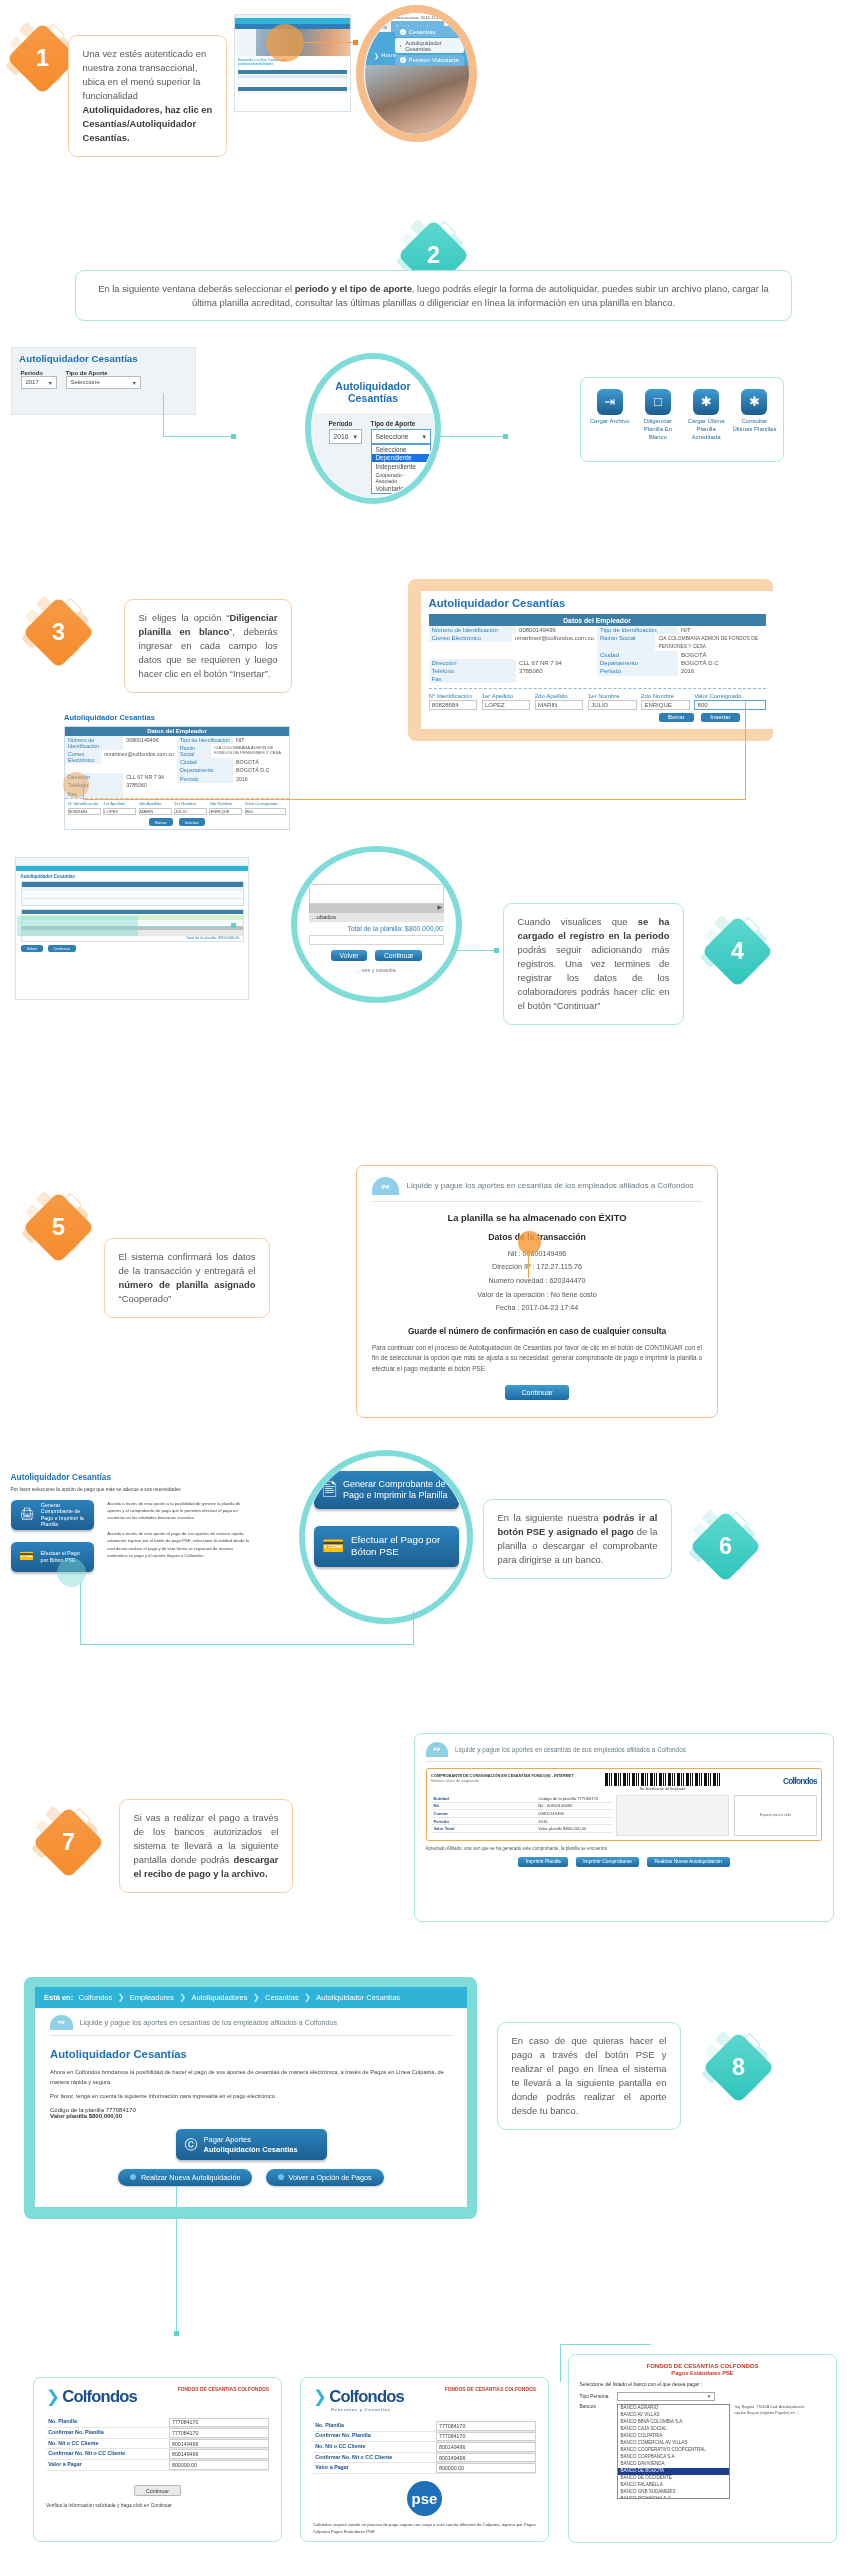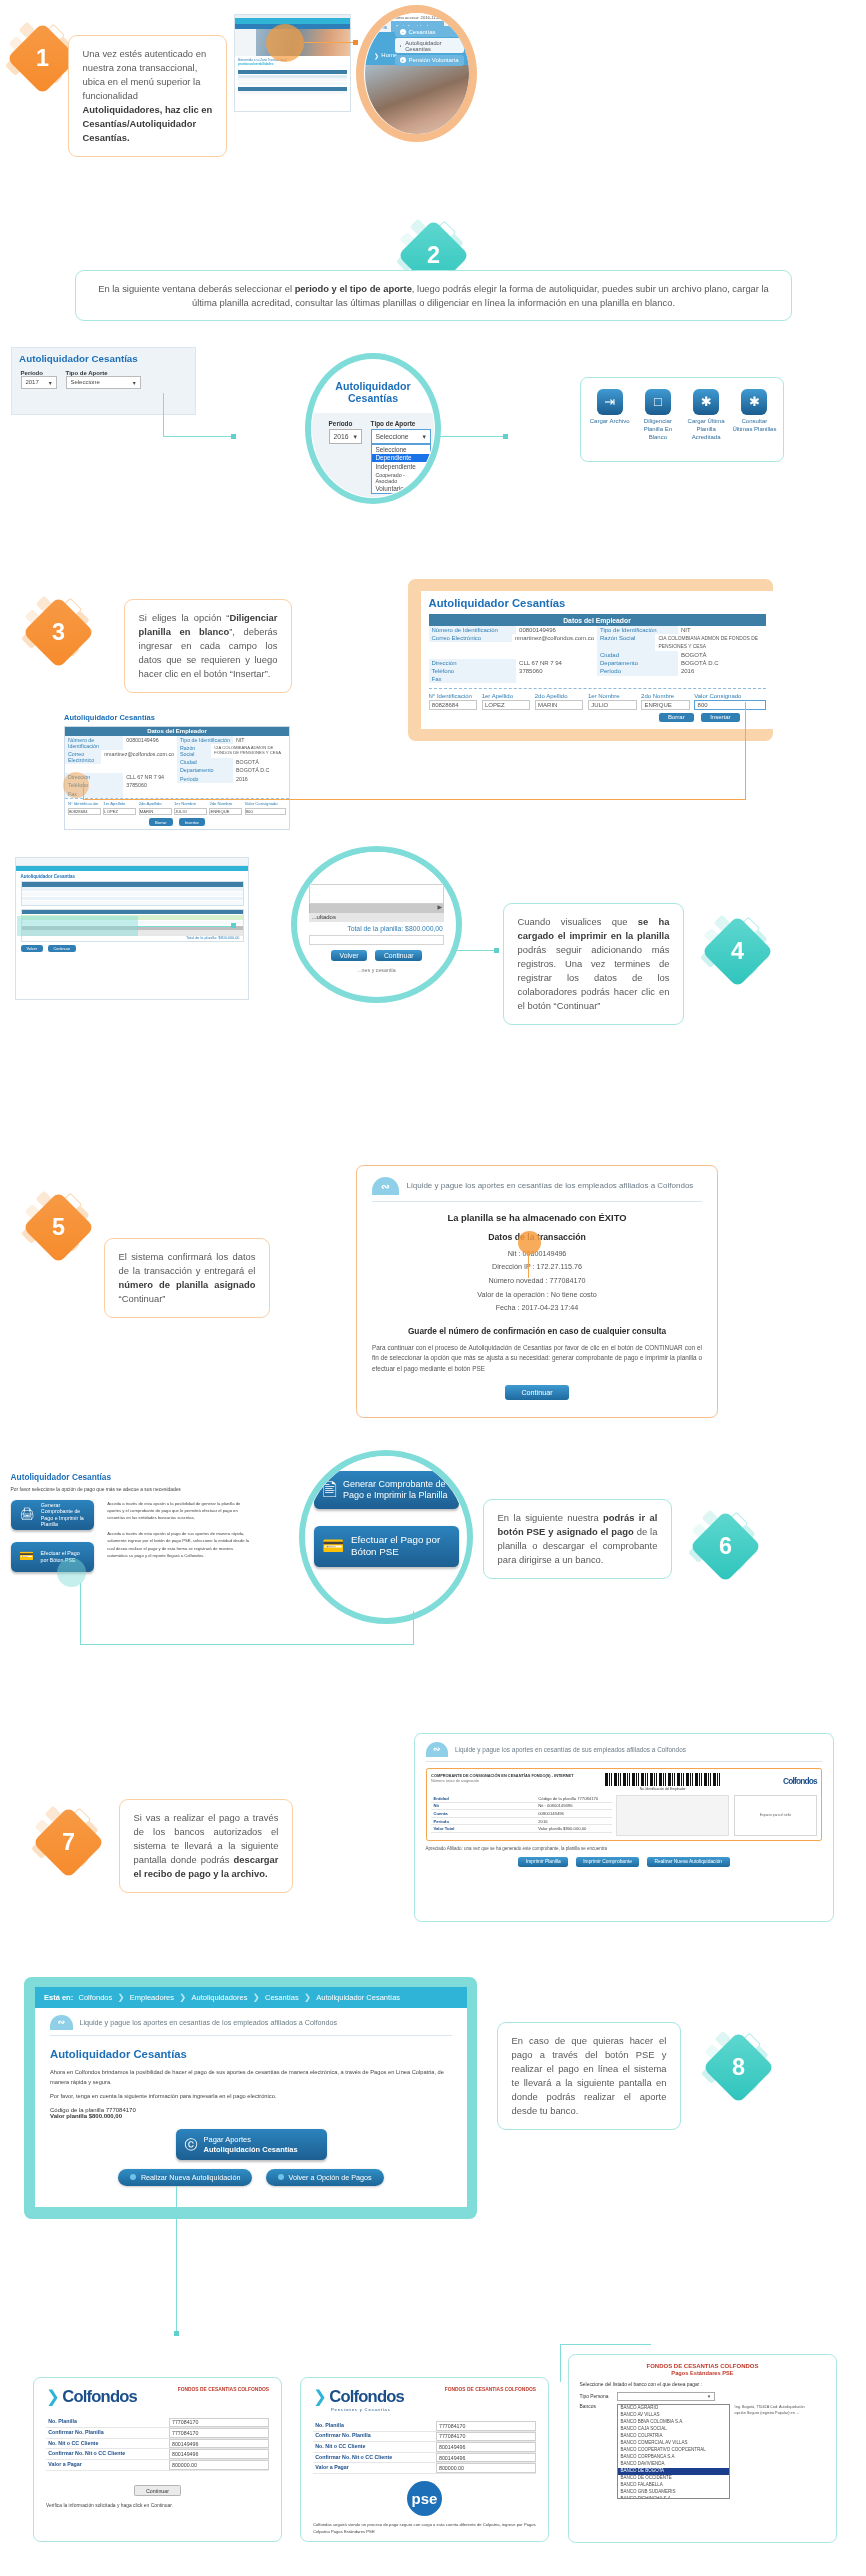--- a/index.html
+++ b/index.html
@@ -497,21 +497,21 @@
       <span style="background:linear-gradient(180deg,#3f9ad2,#1e6a9e);color:#fff;font-size:6.8px;border-radius:3px;padding:2.3px 9px;">Continuar</span>
     </div>
     <div style="text-align:center;font-size:5.3px;color:#777;margin-top:6px;">...nes y cesantía</div>
   </div>
 </div>
 
 <div class="conn" style="left:456px; top:950px; width:42px; height:1.1px;"></div>
 <div class="dot" style="left:494px; top:948px;"></div>
 
 <div class="bubble teal just" style="left:503px; top:903px; width:181px;">
-  <span>Cuando visualices que </span><b>se ha cargado el imprimir en la planilla</b><span> podrás seguir adicionando más registros. Una vez termines de registrar los datos de los colaboradores podrás hacer clic en el botón “Continuar”</span>
+  <span>Cuando visualices que </span><b>se ha cargado el registro en la periodo</b><span> podrás seguir adicionando más registros. Una vez termines de registrar los datos de los colaboradores podrás hacer clic en el botón “Continuar”</span>
 </div>
 
 <div class="step-badge tq" style="left:701px; top:915px;">
   <div class="s s1"></div>
     <div class="s s6"></div>
     <div class="s s4"></div>
   <div class="s s2"></div>
     <div class="s s3"></div>
     <div class="s s5"></div>
   <div class="dia">
@@ -525,37 +525,37 @@
     <div class="s s4"></div>
   <div class="s s2"></div>
     <div class="s s3"></div>
     <div class="s s5"></div>
   <div class="dia">
       <span>5</span>
     </div>
 </div>
 
 <div class="bubble orange just" style="left:104px; top:1238px; width:166px;">
-  <span>El sistema confirmará los datos de la transacción y entregará el </span><b>número de planilla asignado</b><span> “Continuar”</span>
+  <span>El sistema confirmará los datos de la transacción y entregará el </span><b>número de planilla asignado</b><span> “Cooperado”</span>
 </div>
 
 <div class="abs" style="left:356px; top:1165px; width:362px; height:253px; border:1.1px solid #f6bc8a; border-radius:7.5px; background:#fff; padding:10.6px 15px;">
   <div style="display:flex; align-items:center; gap:7.5px; border-bottom:0.8px solid #dbe5ec; padding-bottom:6px;">
     <div style="width:27px;height:18px;background:#8fd0e8;border-radius:13.6px 13.6px 0 0;position:relative;">
       <span style="position:absolute;left:9px;top:3px;color:#fff;font-size:10.6px;font-weight:bold;">∾</span>
     </div>
     <div style="font-size:8px;color:#6b7b85;">Liquide y pague los aportes en cesantías de los empleados afiliados a Colfondos</div>
   </div>
   <div style="text-align:center;margin-top:10.6px;">
     <div style="font-size:9.4px;font-weight:bold;color:#2b2b2b;">La planilla se ha almacenado con ÉXITO</div>
     <div style="font-size:8.7px;font-weight:bold;color:#2b2b2b;margin-top:9px;">Datos de la transacción</div>
     <div style="font-size:7.2px;color:#555;margin-top:4.5px;line-height:1.9;">
       <div>Nit : 00800149496</div>
       <div>Dirección IP : 172.27.115.76</div>
-      <div>Número novedad : 777084170</div>
+      <div>Número novedad : 620344470</div>
       <div>Valor de la operación : No tiene costo</div>
       <div>Fecha : 2017-04-23 17:44</div>
     </div>
     <div style="font-size:8.3px;font-weight:bold;color:#2b2b2b;margin-top:10.6px;">Guarde el número de confirmación en caso de cualquier consulta</div>
   </div>
   <div style="font-size:6.4px;color:#555;text-align:justify;margin-top:7.5px;line-height:1.6;">Para continuar con el proceso de Autoliquidación de Cesantías por favor de clic en el botón de CONTINUAR con el fin de seleccionar la opción que más se ajusta a su necesidad: generar comprobante de pago e imprimir la planilla o efectuar el pago mediante el botón PSE</div>
   <div style="text-align:center;margin-top:10.6px;">
     <span style="background:linear-gradient(180deg,#3f9ad2,#1e6a9e);color:#fff;font-size:7.2px;border-radius:3px;padding:3px 16.6px;display:inline-block;">Continuar</span>
   </div>
 </div>

